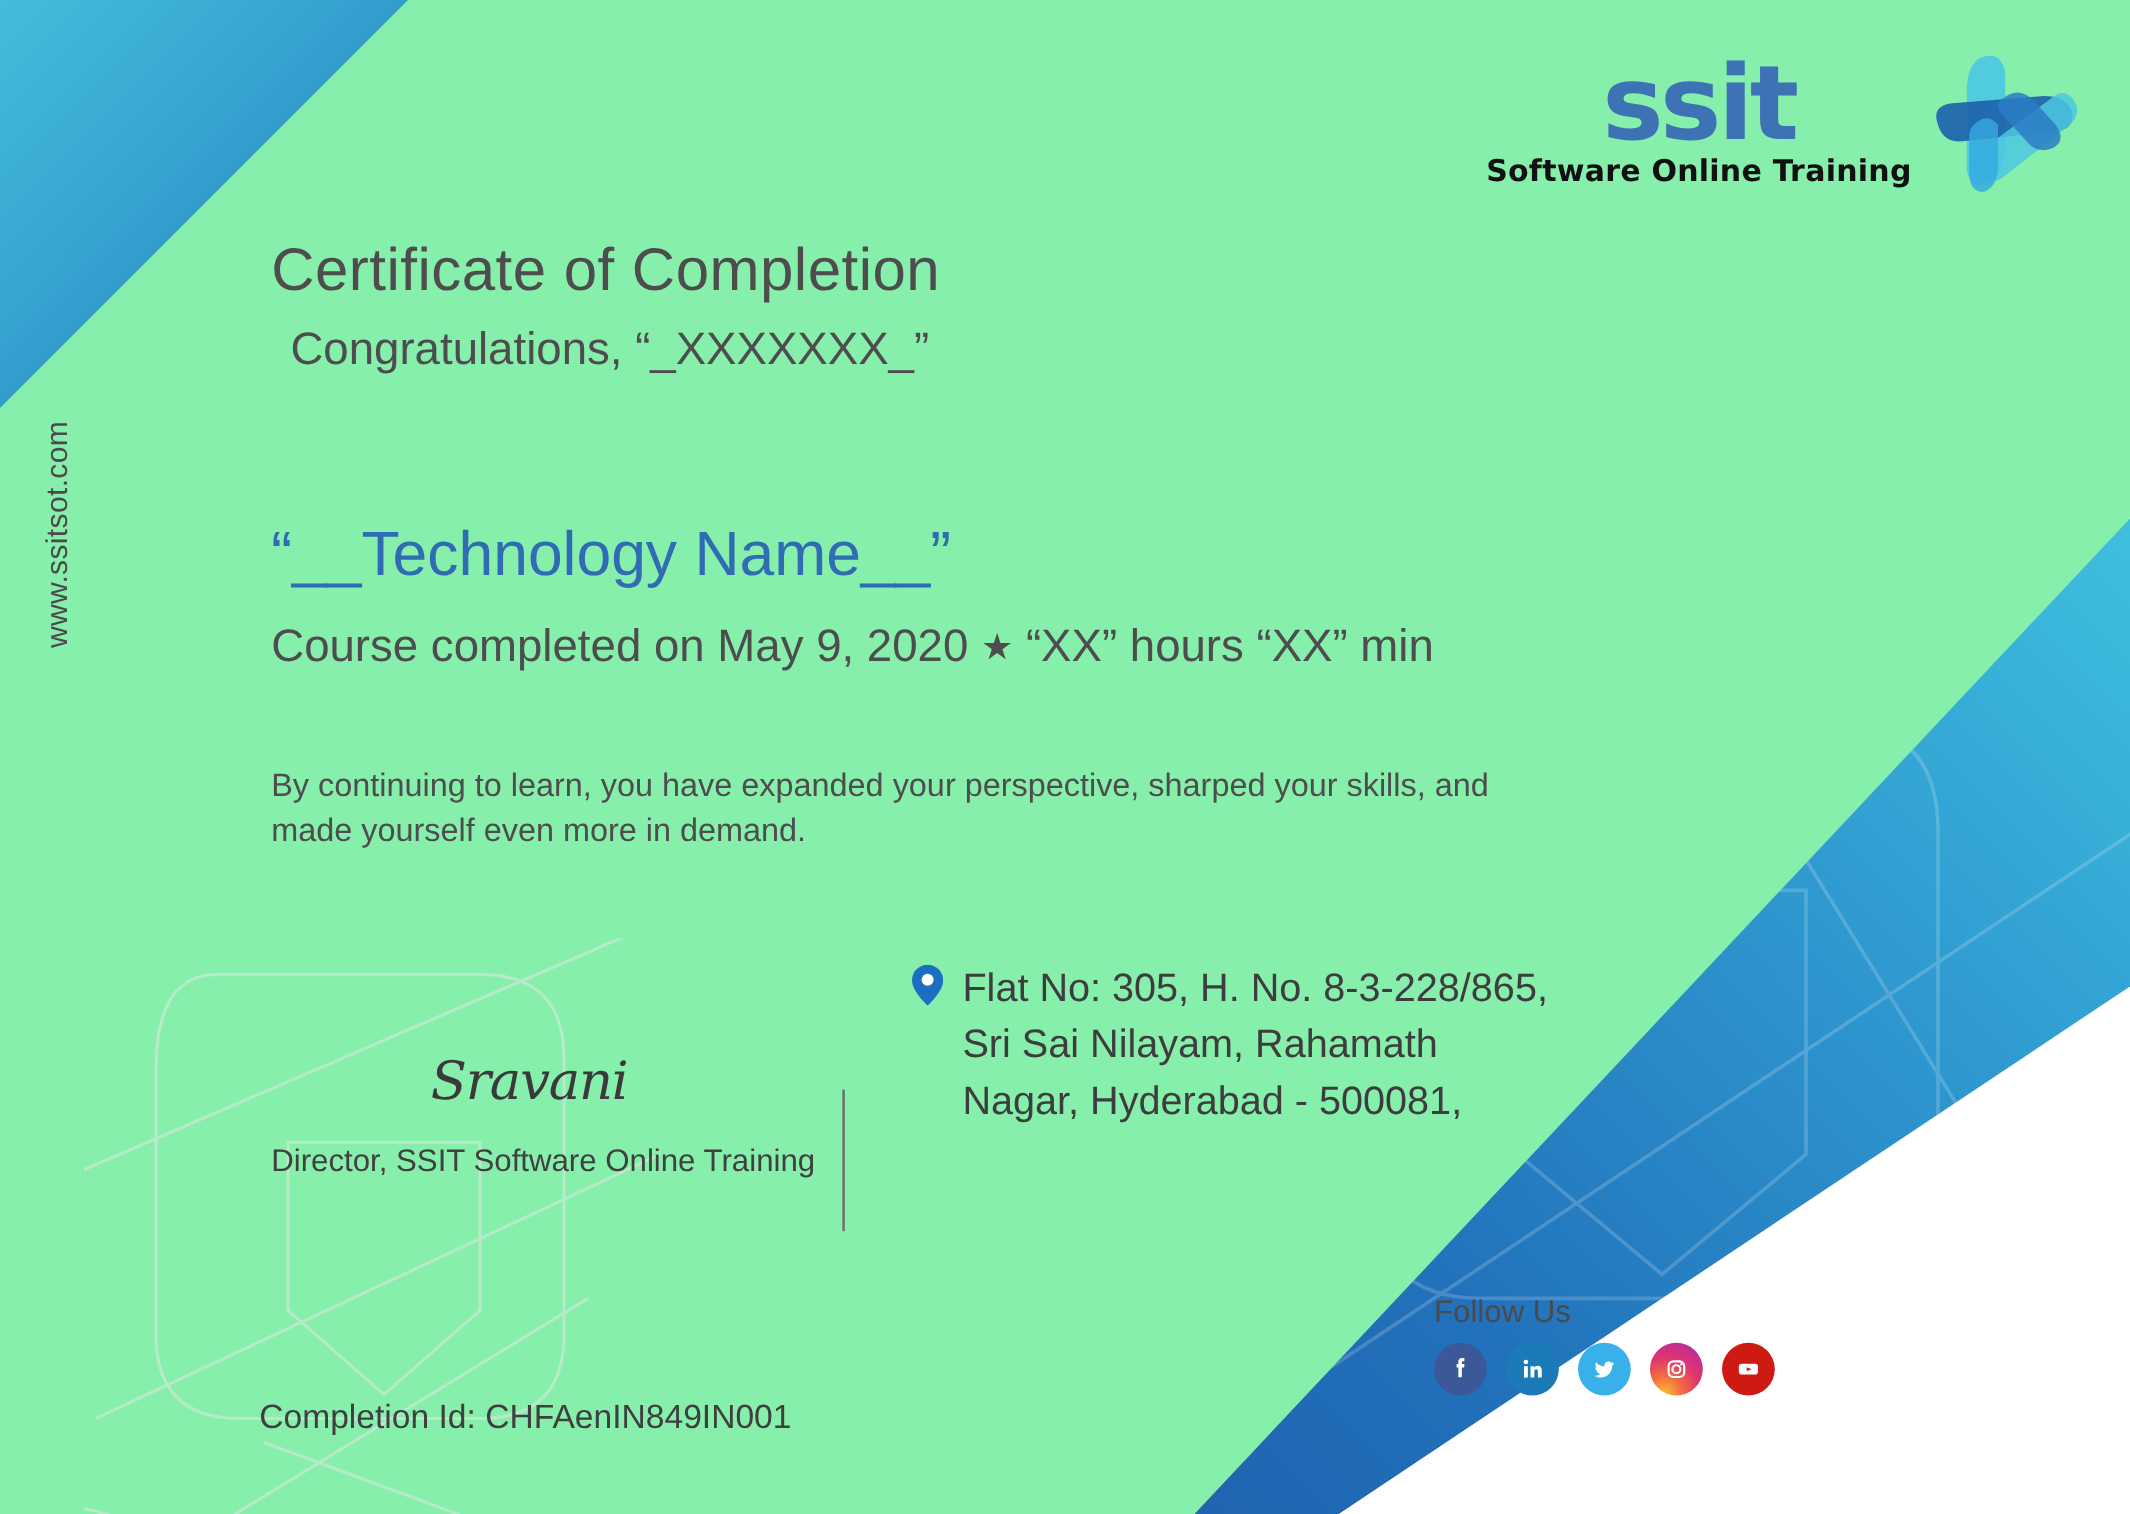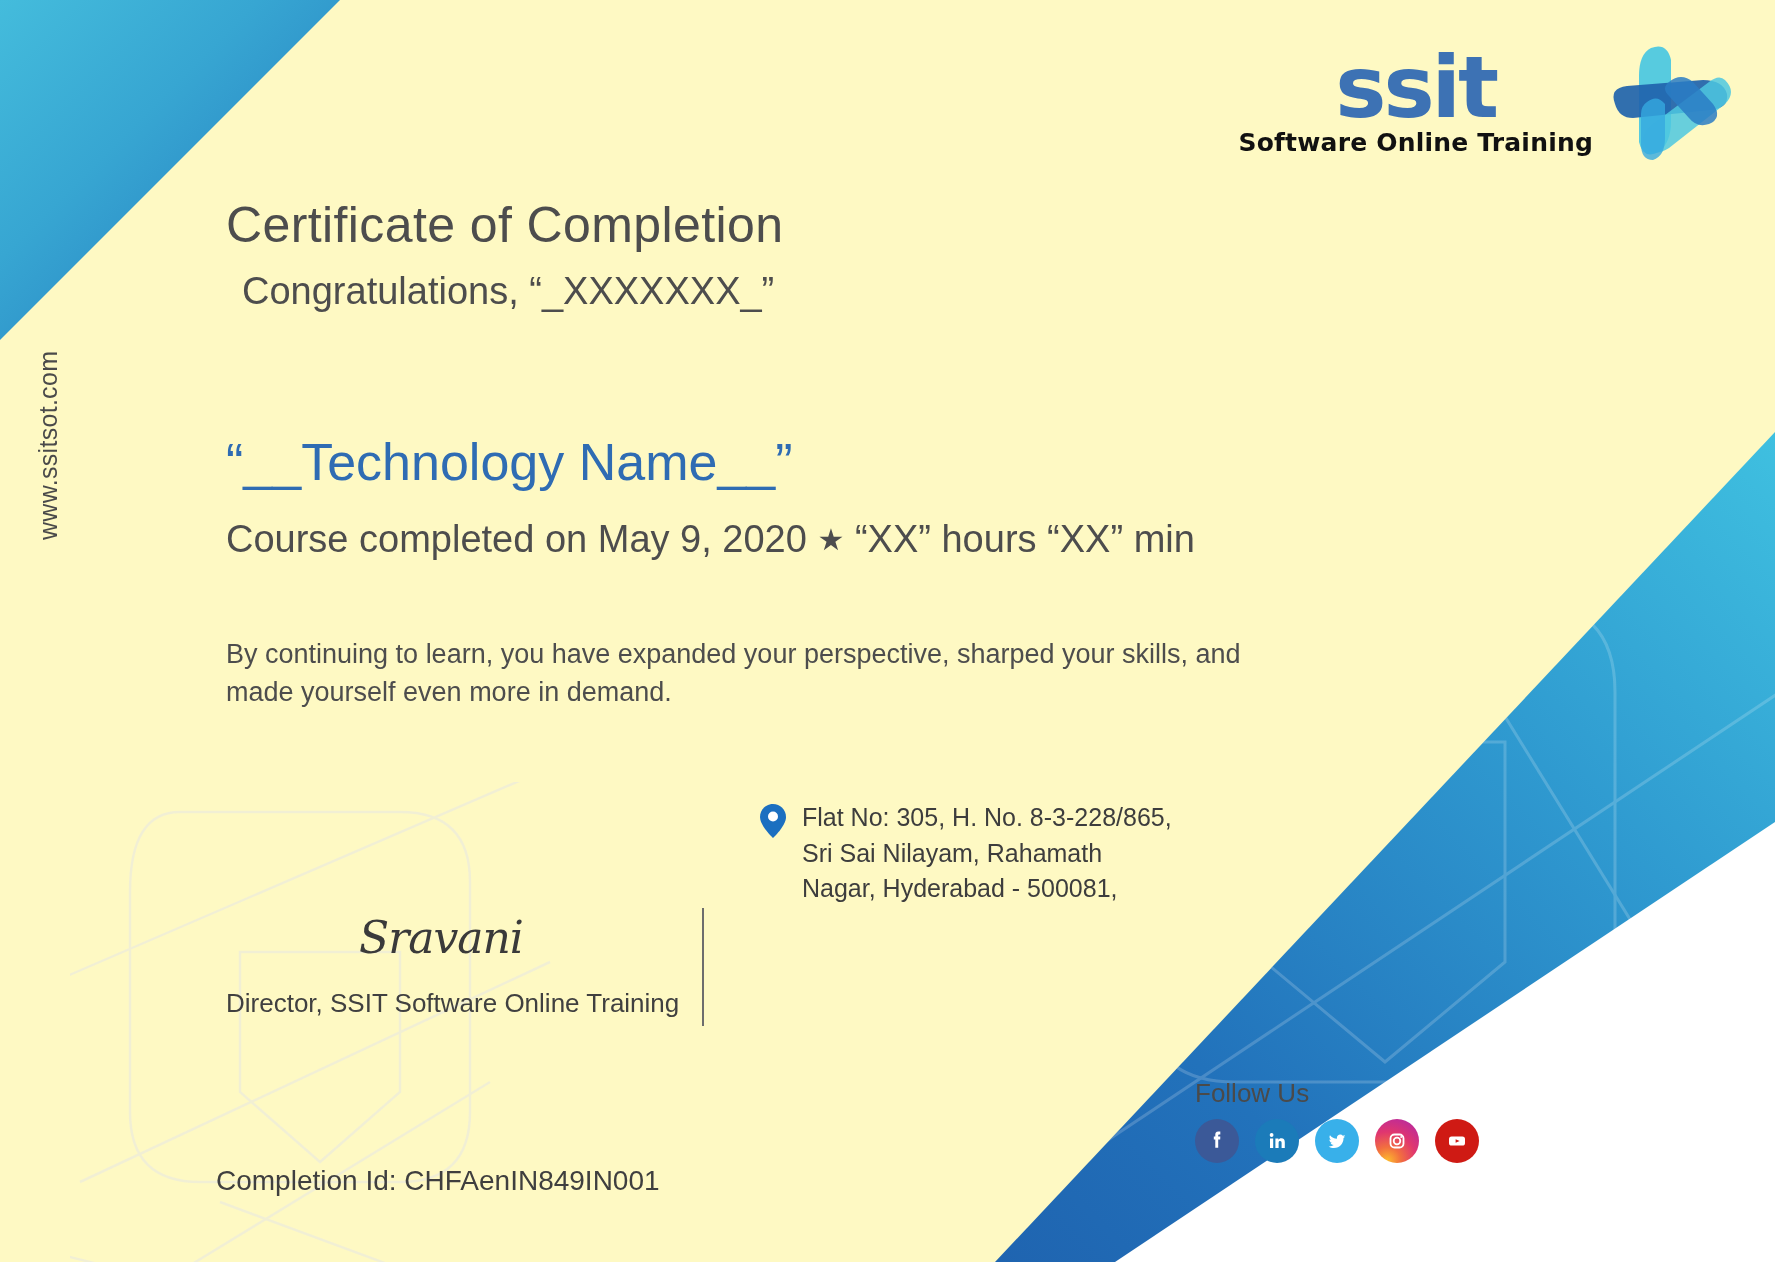--- a/index.html
+++ b/index.html
@@ -7,21 +7,21 @@
     padding: 0;
     background: #ffffff;
   }
   body {
     font-family: "Liberation Sans", sans-serif;
   }
   .certificate {
     position: relative;
     width: 1775px;
     height: 1262px;
-    background: #fef9c3;
+    background: #86efac;
     overflow: hidden;
   }
   .corner-tl-inner {
     position: absolute;
     left: 0; top: 0;
     width: 340px; height: 340px;
     background: linear-gradient(135deg, #44bcdc 0%, #37a6d2 38%, #2070bb 100%);
     clip-path: polygon(0 0, 100% 0, 0 100%);
     z-index: 2;
   }
@@ -160,21 +160,21 @@
     left: 0; top: 635px;
     font-size: 27px;
     color: #4d4d4d;
     line-height: 1.42;
     width: 1080px;
   }
 
   
   .sig-block {
     position: absolute;
-    left: 226px; top: 916px;
+    left: 226px; top: 880px;
     width: 430px;
     text-align: center;
     z-index: 4;
   }
   .signature {
     font-family: "DejaVu Serif", serif;
     font-style: italic;
     font-size: 44px;
     color: #3a3a3a;
     line-height: 1;
@@ -207,21 +207,21 @@
   }
   .contact-icon {
     width: 42px;
     flex: 0 0 42px;
     display: flex;
     justify-content: center;
     padding-top: 4px;
   }
   .contact-icon svg { display: block; }
   .contact-text {
-    font-size: 25px;
+    font-size: 33px;
     color: #3d3d3d;
     line-height: 1.42;
     white-space: pre-line;
     margin-left: 8px;
   }
   .contact-row.single .contact-text { padding-top: 2px; }
 
   
   .follow-block {
     position: absolute;

